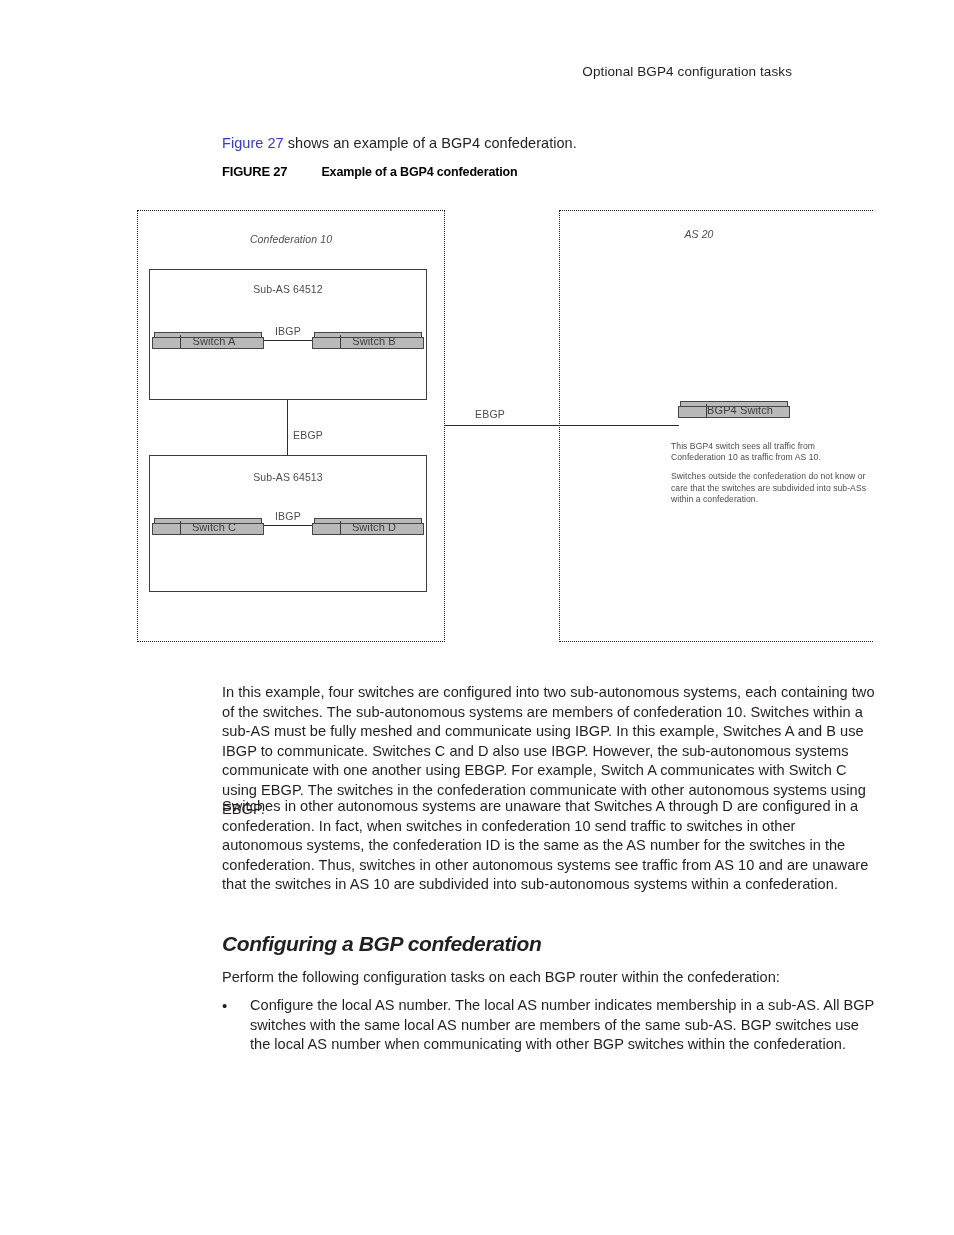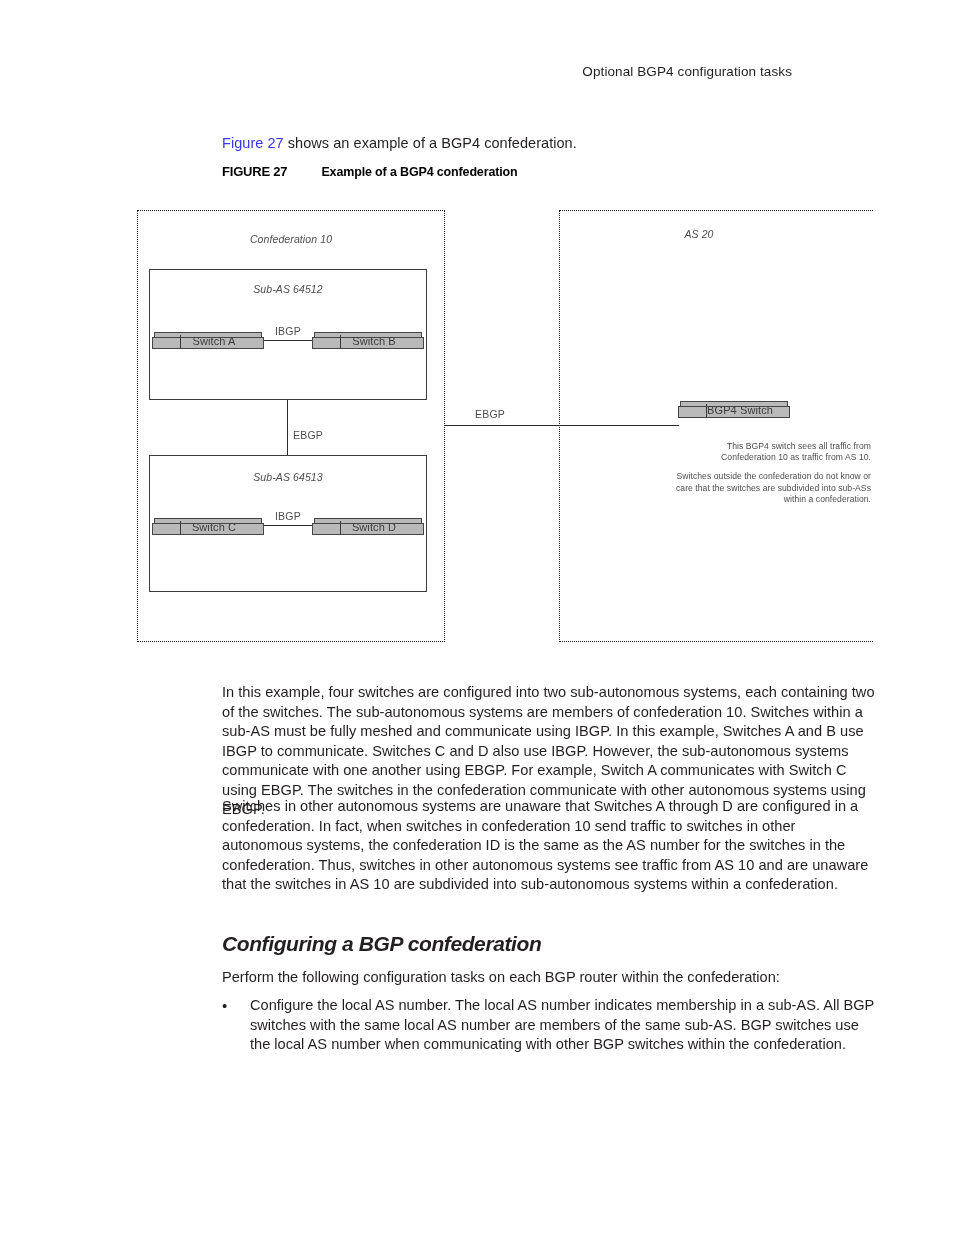--- a/index.html
+++ b/index.html
@@ -117,21 +117,20 @@
   .subas-a { left: 19px; top: 64px;  width: 278px; height: 131px; }
   .subas-b { left: 19px; top: 250px; width: 278px; height: 137px; }
 
   .subas-label {
     position: absolute;
     width: 278px;
     text-align: center;
     font-size: 10.5px;
     color: #4d4d4d;
     letter-spacing: 0.1px;
-    font-style: italic;
   }
   .subas-label-a { left: 19px; top: 78px; }
   .subas-label-b { left: 19px; top: 266px; }
 
   
   .proto-label {
     position: absolute;
     font-size: 10.5px;
     color: #4d4d4d;
     letter-spacing: 0.2px;
@@ -208,21 +207,20 @@
   
   .annotation {
     position: absolute;
     left: 541px;
     top: 236px;
     width: 200px;
     font-size: 8.6px;
     line-height: 11.2px;
     color: #4d4d4d;
     letter-spacing: 0.05px;
-    text-align: right;
   }
   .annotation p { margin: 0 0 8px 0; }
   .annotation p:last-child { margin-bottom: 12px; }
 
   
   .body-copy {
     position: absolute;
     left: 222px;
     width: 656px;
     font-size: 14.6px;

